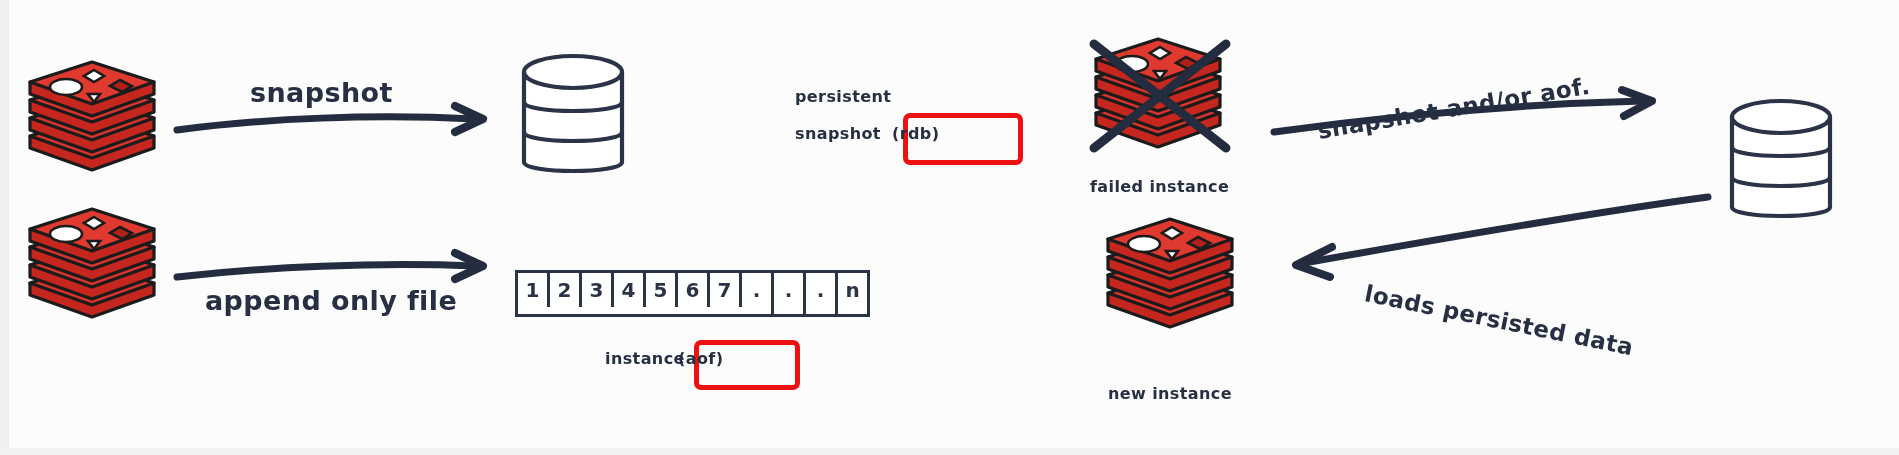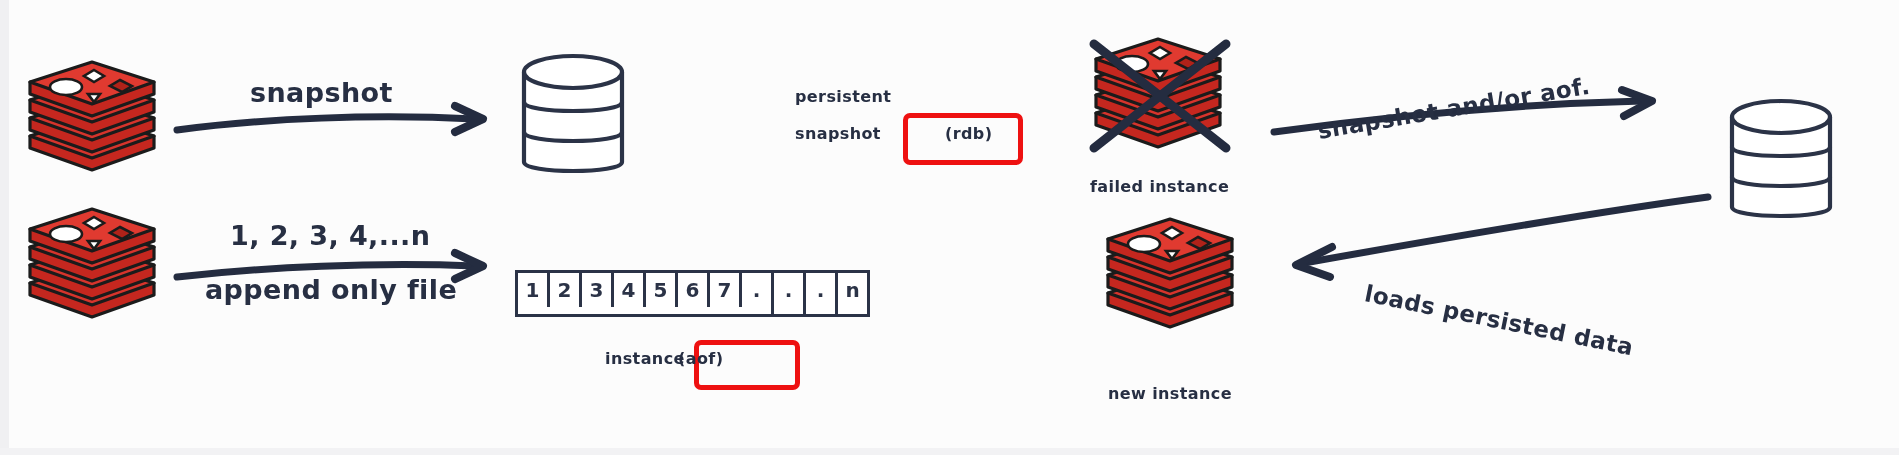--- a/index.html
+++ b/index.html
@@ -145,21 +145,21 @@
         <path d="M16 52 C16 64, 114 64, 114 52" fill="none"></path>
         <path d="M16 82 C16 94, 114 94, 114 82" fill="none"></path>
       </g>
     </svg>
   </div>
 
   <div class="hand sz-md" style="left:795px; top:88px;">persistent</div>
   <div class="hand sz-md" style="left:795px; top:125px;">snapshot</div>
 
   <div class="redbox" style="left:903px; top:113px; width:120px; height:52px;"></div>
-  <div class="hand sz-md" style="left:945px; top:125px;">(rdb)</div>
+  <div class="hand sz-md" style="left:892px; top:125px;">(rdb)</div>
 
   <div class="redis-logo" style="left:22px; top:205px;">
     <svg width="140" height="115" viewBox="0 0 140 115">
       <g stroke="#1b1b1b" stroke-width="3.2" stroke-linejoin="round">
         <path d="M8 78 L8 90 L70 112 L132 90 L132 78 Z" fill="#c5271f"></path>
         <path d="M8 78 L70 100 L132 78 L70 58 Z" fill="#d6342c"></path>
         <path d="M8 60 L8 72 L70 94 L132 72 L132 60 Z" fill="#c5271f"></path>
         <path d="M8 60 L70 82 L132 60 L70 40 Z" fill="#d6342c"></path>
         <path d="M8 42 L8 54 L70 76 L132 54 L132 42 Z" fill="#c5271f"></path>
         <path d="M8 42 L70 64 L132 42 L70 22 Z" fill="#d6342c"></path>
@@ -168,28 +168,27 @@
       </g>
       <g stroke="#1b1b1b" stroke-width="2.6" fill="#ffffff">
         <ellipse cx="44" cy="29" rx="16" ry="8"></ellipse>
         <path d="M72 12 L82 18 L72 24 L62 18 Z"></path>
         <path d="M66 36 L78 36 L72 44 Z"></path>
       </g>
       <path d="M98 22 L110 28 L100 34 L88 28 Z" fill="#b02219" stroke="#1b1b1b" stroke-width="2.6"></path>
     </svg>
   </div>
 
-  <div class="hand sz-lg" style="left:230px; top:220px;">1, 2, 3, 4,...n</div>
 
   <svg class="arrow-svg" style="left:175px; top:245px;" width="330" height="50">
     <path d="M2 32 C90 22, 200 17, 300 21" stroke="#242c40" stroke-width="7" fill="none" stroke-linecap="round"></path>
     <path d="M280 8 L308 21 L280 34" stroke="#242c40" stroke-width="8" fill="none" stroke-linecap="round" stroke-linejoin="round"></path>
   </svg>
 
-  <div class="hand sz-lg" style="left:205px; top:274px;">append only file</div>
+  <div class="hand sz-lg" style="left:205px; top:285px;">append only file</div>
 
   <div class="aof-strip" style="left:515px; top:270px;">
     <div class="aof-cell">1</div>
     <div class="aof-cell">2</div>
     <div class="aof-cell">3</div>
     <div class="aof-cell">4</div>
     <div class="aof-cell">5</div>
     <div class="aof-cell">6</div>
     <div class="aof-cell">7</div>
     <div class="aof-cell dot">.</div>

